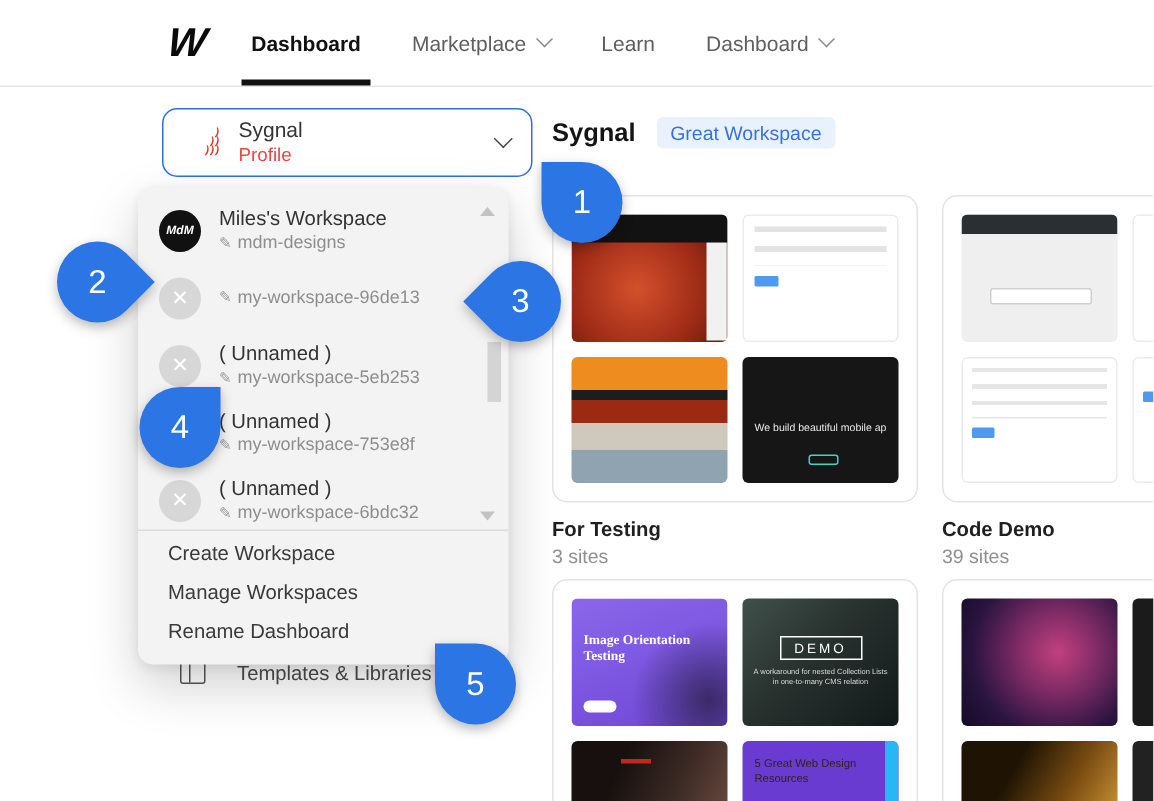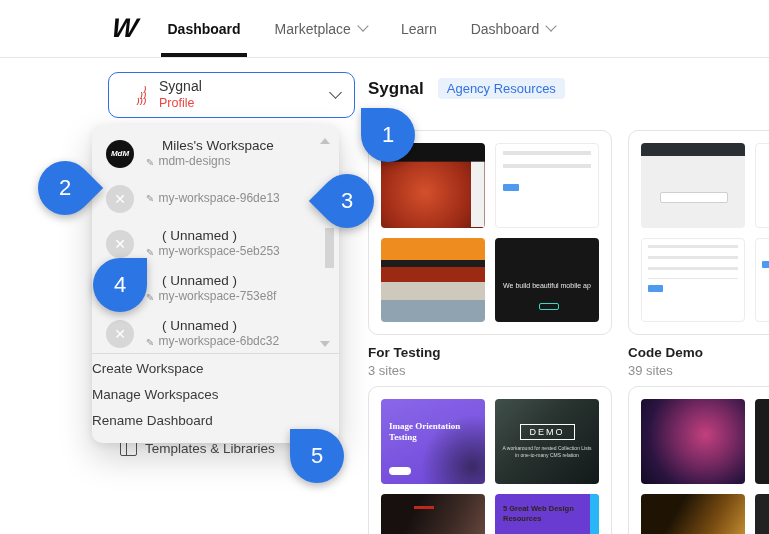--- a/index.html
+++ b/index.html
@@ -35,34 +35,34 @@
   .panel{position:absolute;left:92px;top:125px;width:247px;height:318px;background:#f3f3f4;
          border-radius:10px;box-shadow:0 14px 34px rgba(0,0,0,.18),0 2px 8px rgba(0,0,0,.08);
          z-index:5;box-sizing:border-box;}
   .ws-list{position:absolute;top:6px;left:0;right:0;height:221px;overflow:hidden;}
   .ws-row{height:45px;display:flex;align-items:center;padding-left:14px;cursor:pointer;}
   .avatar{width:28px;height:28px;border-radius:50%;flex:0 0 28px;display:flex;align-items:center;
           justify-content:center;}
   .avatar.dark{background:#111;color:#fff;font-weight:700;font-style:italic;font-size:8px;}
   .avatar.gray{background:#d7d7d7;color:#fff;font-weight:700;font-size:14px;}
   .ws-text{margin-left:12px;line-height:1.3;}
-  .ws-name{font-size:13.5px;color:#333;font-weight:500;margin-left:16px;}
+  .ws-name{font-size:13.5px;color:#333;font-weight:500;}
   .ws-slug{font-size:12px;color:#8e8e8e;display:flex;align-items:center;gap:4px;}
   .pencil{font-size:10px;color:#9a9a9a;}
   .scroll-up,.scroll-down{position:absolute;right:9px;width:0;height:0;border-left:5px solid transparent;
           border-right:5px solid transparent;cursor:pointer;}
   .scroll-up{top:13px;border-bottom:6px solid #c2c2c2;}
   .scroll-down{top:216px;border-top:6px solid #c2c2c2;}
   .scroll-thumb{position:absolute;right:5px;top:103px;width:9px;height:40px;background:#d4d4d4;cursor:grab;}
   .panel-divider{position:absolute;left:0;right:0;top:228px;height:1px;background:#dcdcdc;}
   .actions{position:absolute;left:0;right:0;top:230px;}
-  .action{height:26px;display:flex;align-items:center;font-size:13.5px;color:#3a3a3a;cursor:pointer;}
-
-  
-  .templates-item{position:absolute;left:120px;top:441px;display:flex;align-items:center;gap:8px;
+  .action{height:26px;display:flex;align-items:center;padding-left:20px;font-size:13.5px;color:#3a3a3a;cursor:pointer;}
+
+  
+  .templates-item{position:absolute;left:120px;top:441px;display:flex;align-items:center;gap:21px;
                   font-size:13.5px;color:#4c4c4c;z-index:1;cursor:pointer;}
   .tpl-icon{width:15px;height:13px;border:1.4px solid #555;border-radius:2px;position:relative;}
   .tpl-icon::after{content:"";position:absolute;left:5px;top:0;bottom:0;width:1.4px;background:#555;}
 
   
   .main-head{position:absolute;left:368px;top:78px;display:flex;align-items:center;z-index:2;}
   .ws-title{font-size:17px;font-weight:700;color:#141414;}
   .badge{margin-left:14px;font-size:13px;color:#3472dd;background:#e9f1fd;border-radius:4px;
          padding:3px 9px;}
   .cards{position:absolute;left:368px;top:130px;display:grid;grid-template-columns:244px 244px;
@@ -106,21 +106,21 @@
   .th-demo .subcap{margin-top:5px;font-size:5px;color:#d8d8d8;text-align:center;padding:0 6px;line-height:1.4;}
   .th-orient{border:none;background:radial-gradient(circle at 88% 80%,#3a2a66 0%,rgba(58,42,102,0) 45%),
              linear-gradient(160deg,#8a67ea,#6e46d6);}
   .th-orient .cap{position:absolute;left:8px;top:22px;color:#fff;font-weight:700;font-size:9px;
                   font-family:"Liberation Serif","DejaVu Serif",serif;line-height:1.25;width:75%;}
   .th-orient::after{content:"";position:absolute;left:8px;bottom:9px;width:22px;height:8px;background:#fff;border-radius:5px;}
   .th-fashion{border:none;background:linear-gradient(115deg,#17100f 0 28%,#3c2a24 60%,#7a564a 100%);}
   .th-fashion::before{content:"";position:absolute;left:32%;top:12px;width:20px;height:3px;background:#c0271d;}
   .th-resources{border:none;background:#6a3bd0;}
   .th-resources::after{content:"";position:absolute;right:0;top:0;bottom:0;width:9px;background:#29b6f6;}
-  .th-resources .cap{position:absolute;left:8px;top:10px;color:#2f2418;font-weight:700;font-size:7.5px;width:70%;line-height:1.35;}
+  .th-resources .cap{position:absolute;left:8px;top:10px;color:#2f2418;font-weight:400;font-size:7.5px;width:70%;line-height:1.35;}
 
   .th-nebula{border:none;background:radial-gradient(circle at 62% 42%,#c2407e 0%,#7a2a63 35%,#2a1440 70%,#140a26 100%);}
   .th-sliver{border:none;background:#1b1b1b;}
   .th-golden{border:none;background:linear-gradient(120deg,#1f1404 0 30%,#7a4d12 60%,#d29b3a 90%);}
   .th-dark2{border:none;background:#222;}
 
   
   .callout{position:absolute;width:54px;height:54px;z-index:20;filter:drop-shadow(0 3px 4px rgba(0,0,0,.28));}
   .callout .drop{position:absolute;inset:0;background:#2b76e4;border-radius:0 50% 50% 50%;}
   .callout .num{position:absolute;inset:0;display:flex;align-items:center;justify-content:center;
@@ -240,21 +240,21 @@
     </div>
   </div>
 
   <div class="templates-item">
     <span class="tpl-icon"></span>
     <span>Templates &amp; Libraries</span>
   </div>
 
   <div class="main-head">
     <span class="ws-title">Sygnal</span>
-    <span class="badge">Agency Resources</span>
+    <span class="badge">Great Workspace</span>
   </div>
 
   <div class="cards">
 
     <div class="card">
       <div class="card-frame">
         <div class="thumb th-band"></div>
         <div class="thumb th-form"></div>
         <div class="thumb th-car"></div>
         <div class="thumb th-mobile">

